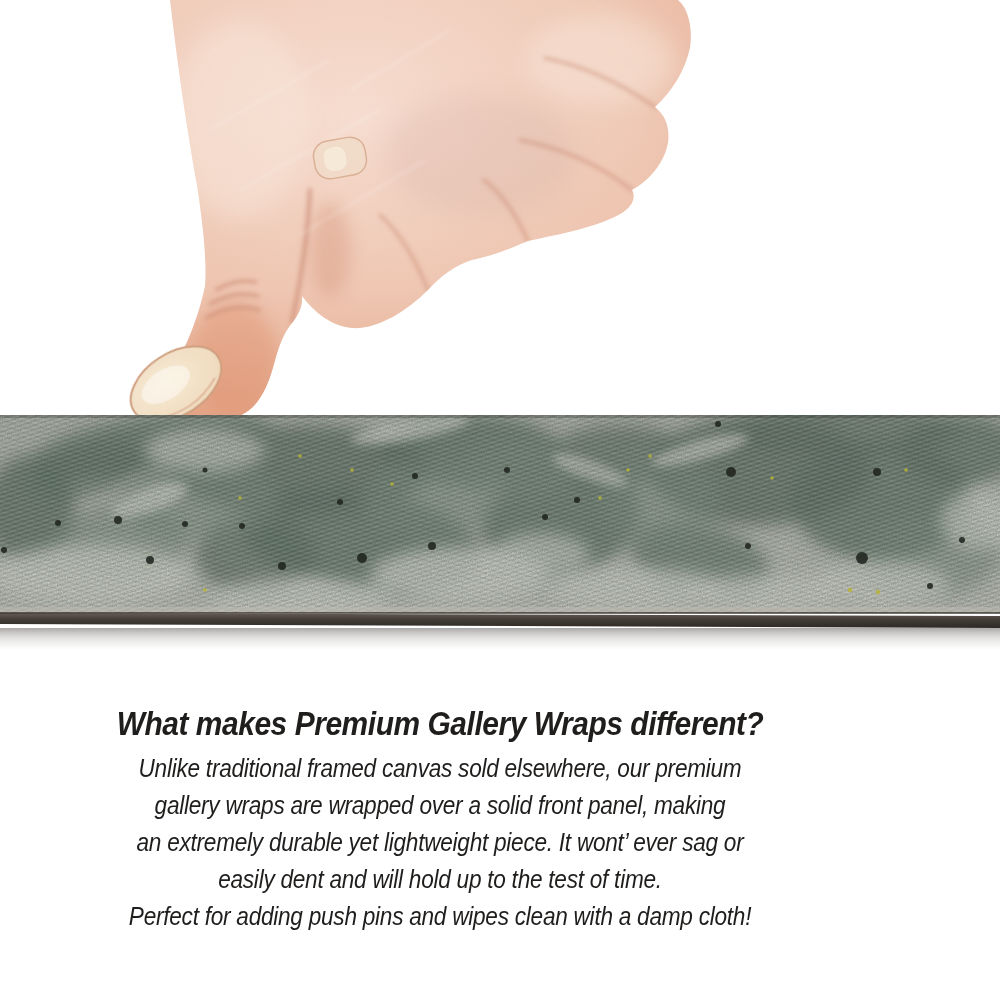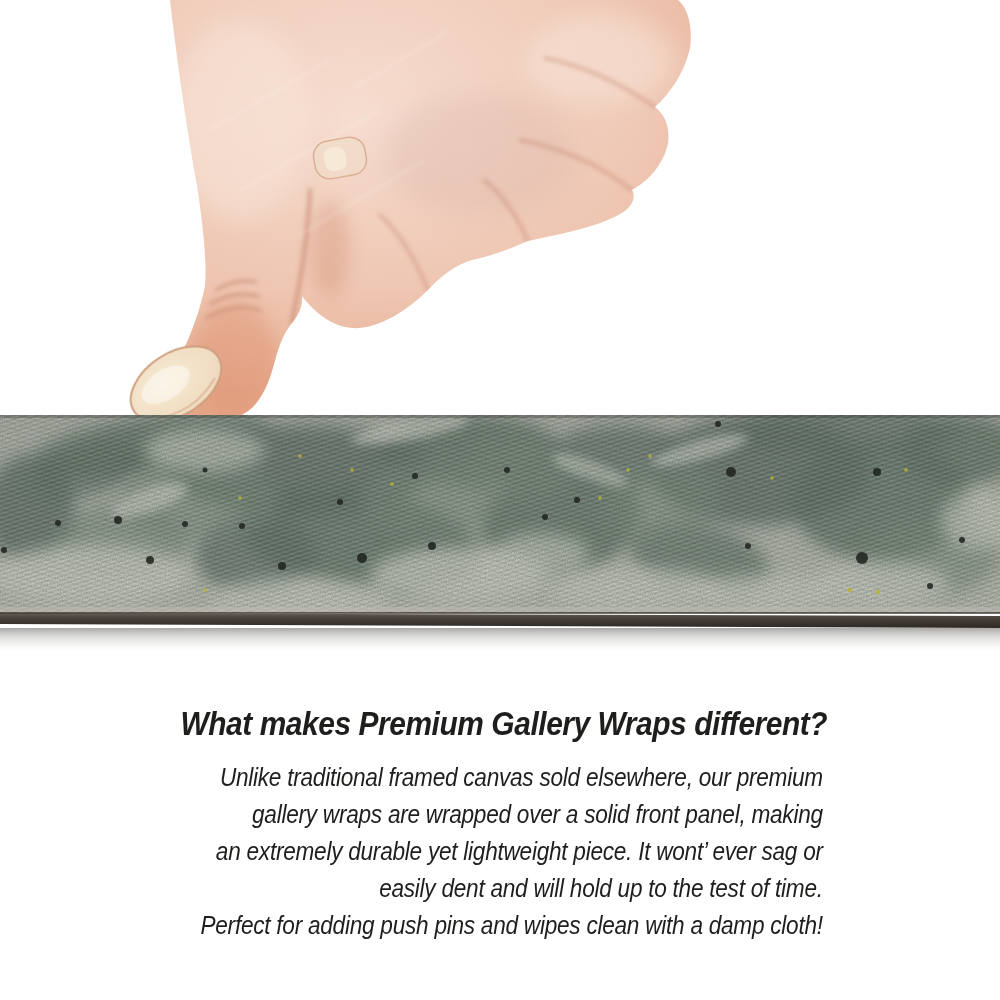--- a/index.html
+++ b/index.html
@@ -5,23 +5,23 @@
   :root{
     --background:#ffffff; --ink:#201e1c;
     --canvas-base:#b2b6ad; --canvas-dark:#5d6f63; --canvas-mid:#76897b; --canvas-light:#ccd0c6;
     --canvas-edge-dark:#2a2622; --canvas-edge-light:#6a625a; --speck-yellow:#b9b335;
     --skin-light:#f6ddd0; --skin-mid:#efc9b6; --skin-deep:#df9d82; --skin-crease:#c5826a; --nail:#f0ddc2;
   }
   *{margin:0;padding:0;box-sizing:border-box}
   body{background:var(--background,#fff);font-family:"Liberation Sans",sans-serif}
   .stage{position:relative;width:1000px;height:1000px;background:var(--background,#fff);overflow:hidden}
   .scene{position:absolute;left:0;top:0}
-  .copy{position:absolute;left:0;top:699px;width:880px;text-align:right;color:var(--ink,#201e1c);font-style:italic}
+  .copy{position:absolute;left:0;top:699px;width:880px;text-align:center;color:var(--ink,#201e1c);font-style:italic}
   .headline{font-size:34px;font-weight:700;letter-spacing:-0.5px;line-height:48px;transform:scaleX(.88)}
-  .bodycopy{margin-top:12px}
+  .bodycopy{margin-top:3px}
   .bodyline{font-size:26px;font-weight:500;letter-spacing:-0.3px;line-height:37px;transform:scaleX(.87)}
 </style>
 </head>
 <body>
 
 <div class="stage">
 
   <svg class="scene" width="1000" height="1000" viewBox="0 0 1000 1000">
     <defs>
       <radialGradient id="skinG" cx="0.38" cy="0.28" r="1.05">

